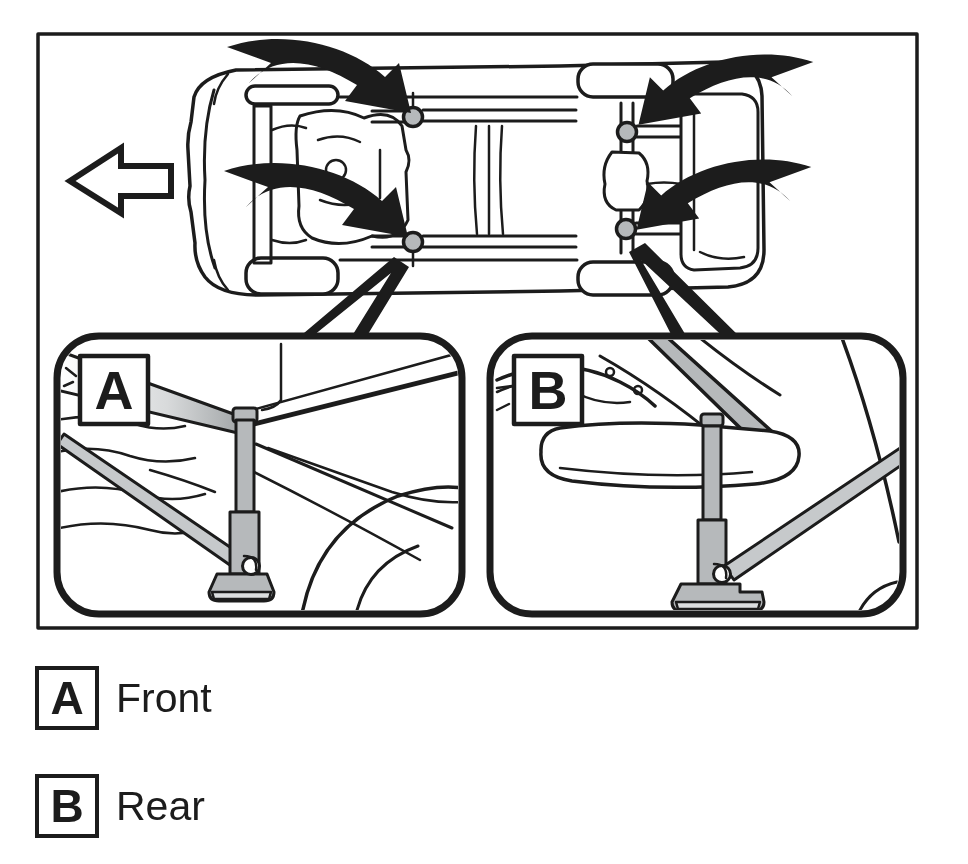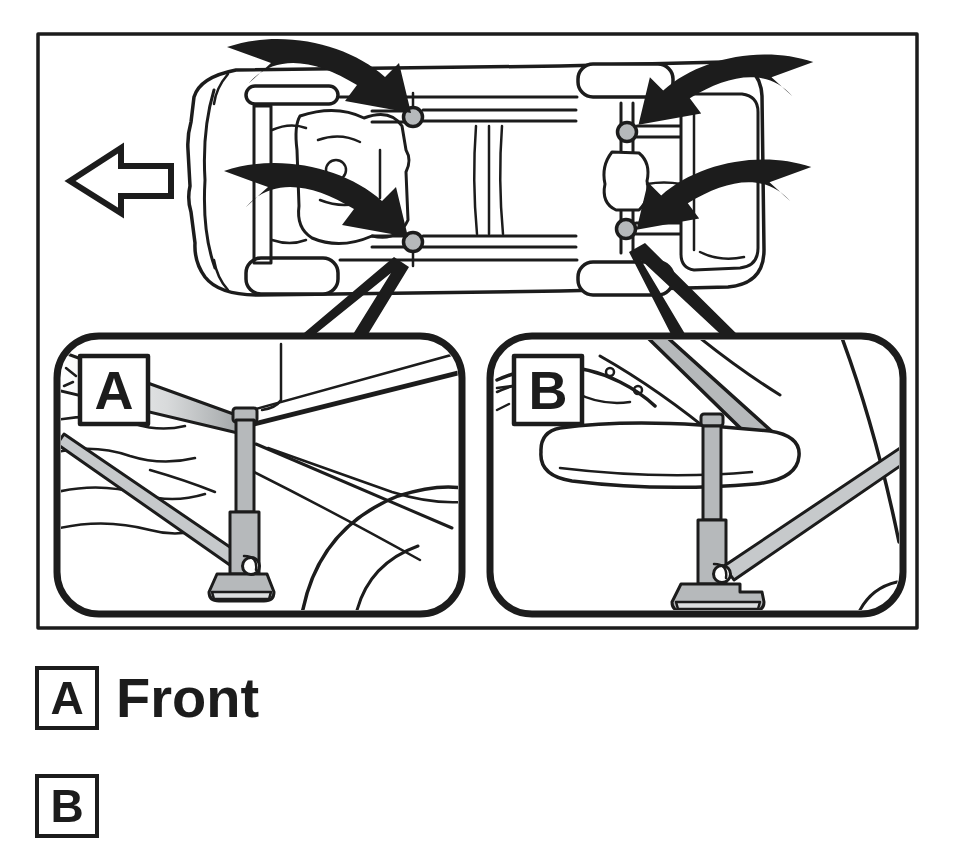--- a/index.html
+++ b/index.html
@@ -20,21 +20,21 @@
   .rod{fill:var(--rod-gray,#c6c9cb);}
   .plate{fill:var(--plate-light,#dcdedf);}
   text.panel-letter{font:700 54px "Liberation Sans", sans-serif;fill:var(--ink,#1c1c1c);}
   
   .legend-row{position:absolute;left:35px;display:flex;align-items:center;gap:17px;}
   .legend-row.row-a{top:666px;}
   .legend-row.row-b{top:774px;}
   .key-box{width:56px;height:56px;border:4px solid var(--ink,#1c1c1c);
            display:flex;align-items:center;justify-content:center;
            font-weight:700;font-size:46px;color:var(--ink,#1c1c1c);background:var(--paper,#fff);}
-  .legend-label{font-size:56px;font-weight:700;color:var(--ink,#1c1c1c);line-height:1;}
+  .legend-label{font-size:41px;font-weight:400;color:var(--ink,#1c1c1c);line-height:1;}
 </style>
 </head>
 <body>
 
 <div class="stage">
 
 <svg width="968" height="864" viewBox="0 0 968 864">
   <defs>
     <path id="swoosh" d="M -174 -62 C -120 -80, -54 -66, -16 -32 L -2 -46 L 10 4 L -56 -8 L -44 -24
              C -86 -50, -126 -56, -152 -26 L -130 -46 Z"></path>
@@ -209,15 +209,16 @@
   <div class="legend-row row-a">
     <div class="key-box">
       <span>A</span>
     </div>
     <span class="legend-label">Front</span>
   </div>
   <div class="legend-row row-b">
     <div class="key-box">
       <span>B</span>
     </div>
+    <span class="legend-label">Rear</span>
   </div>
 
 </div>
 
 </body></html>

